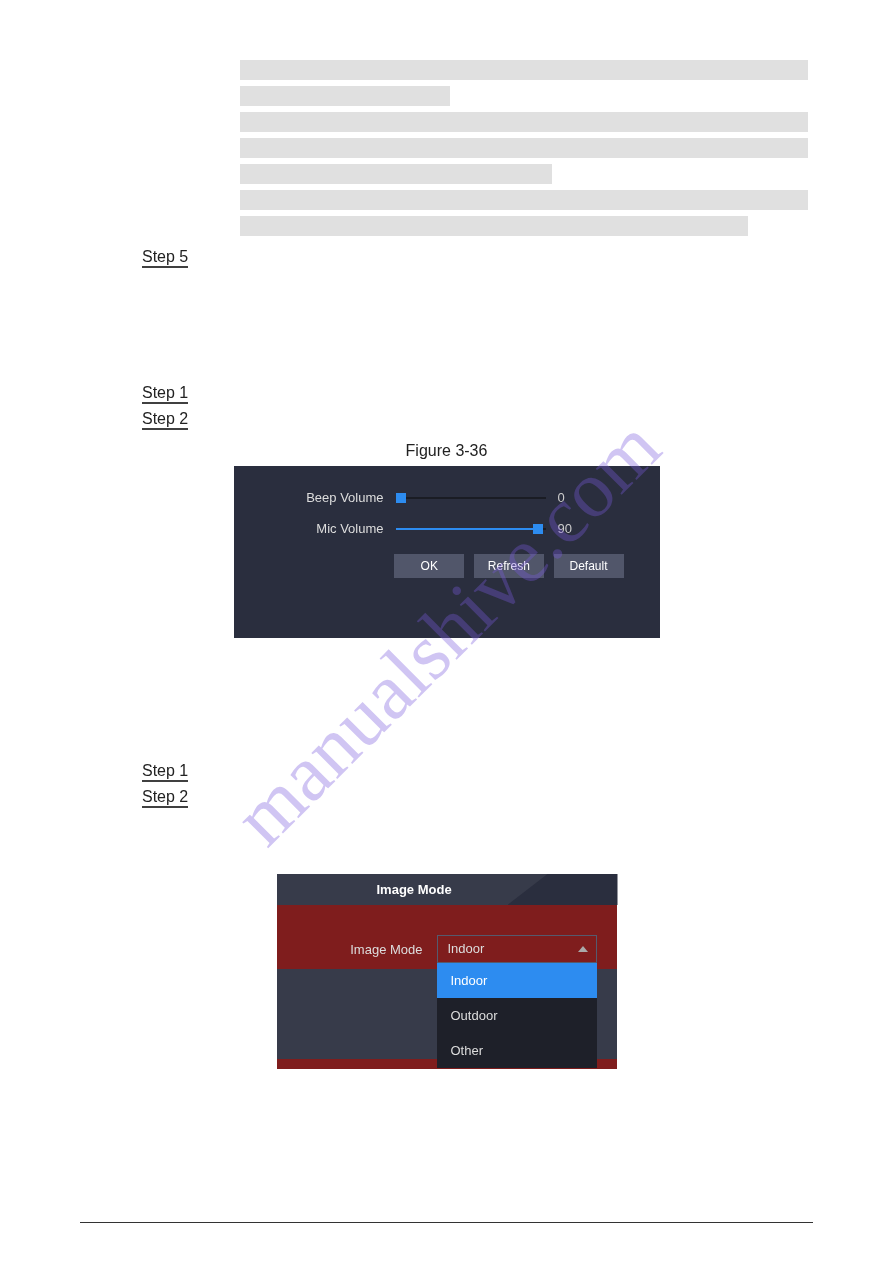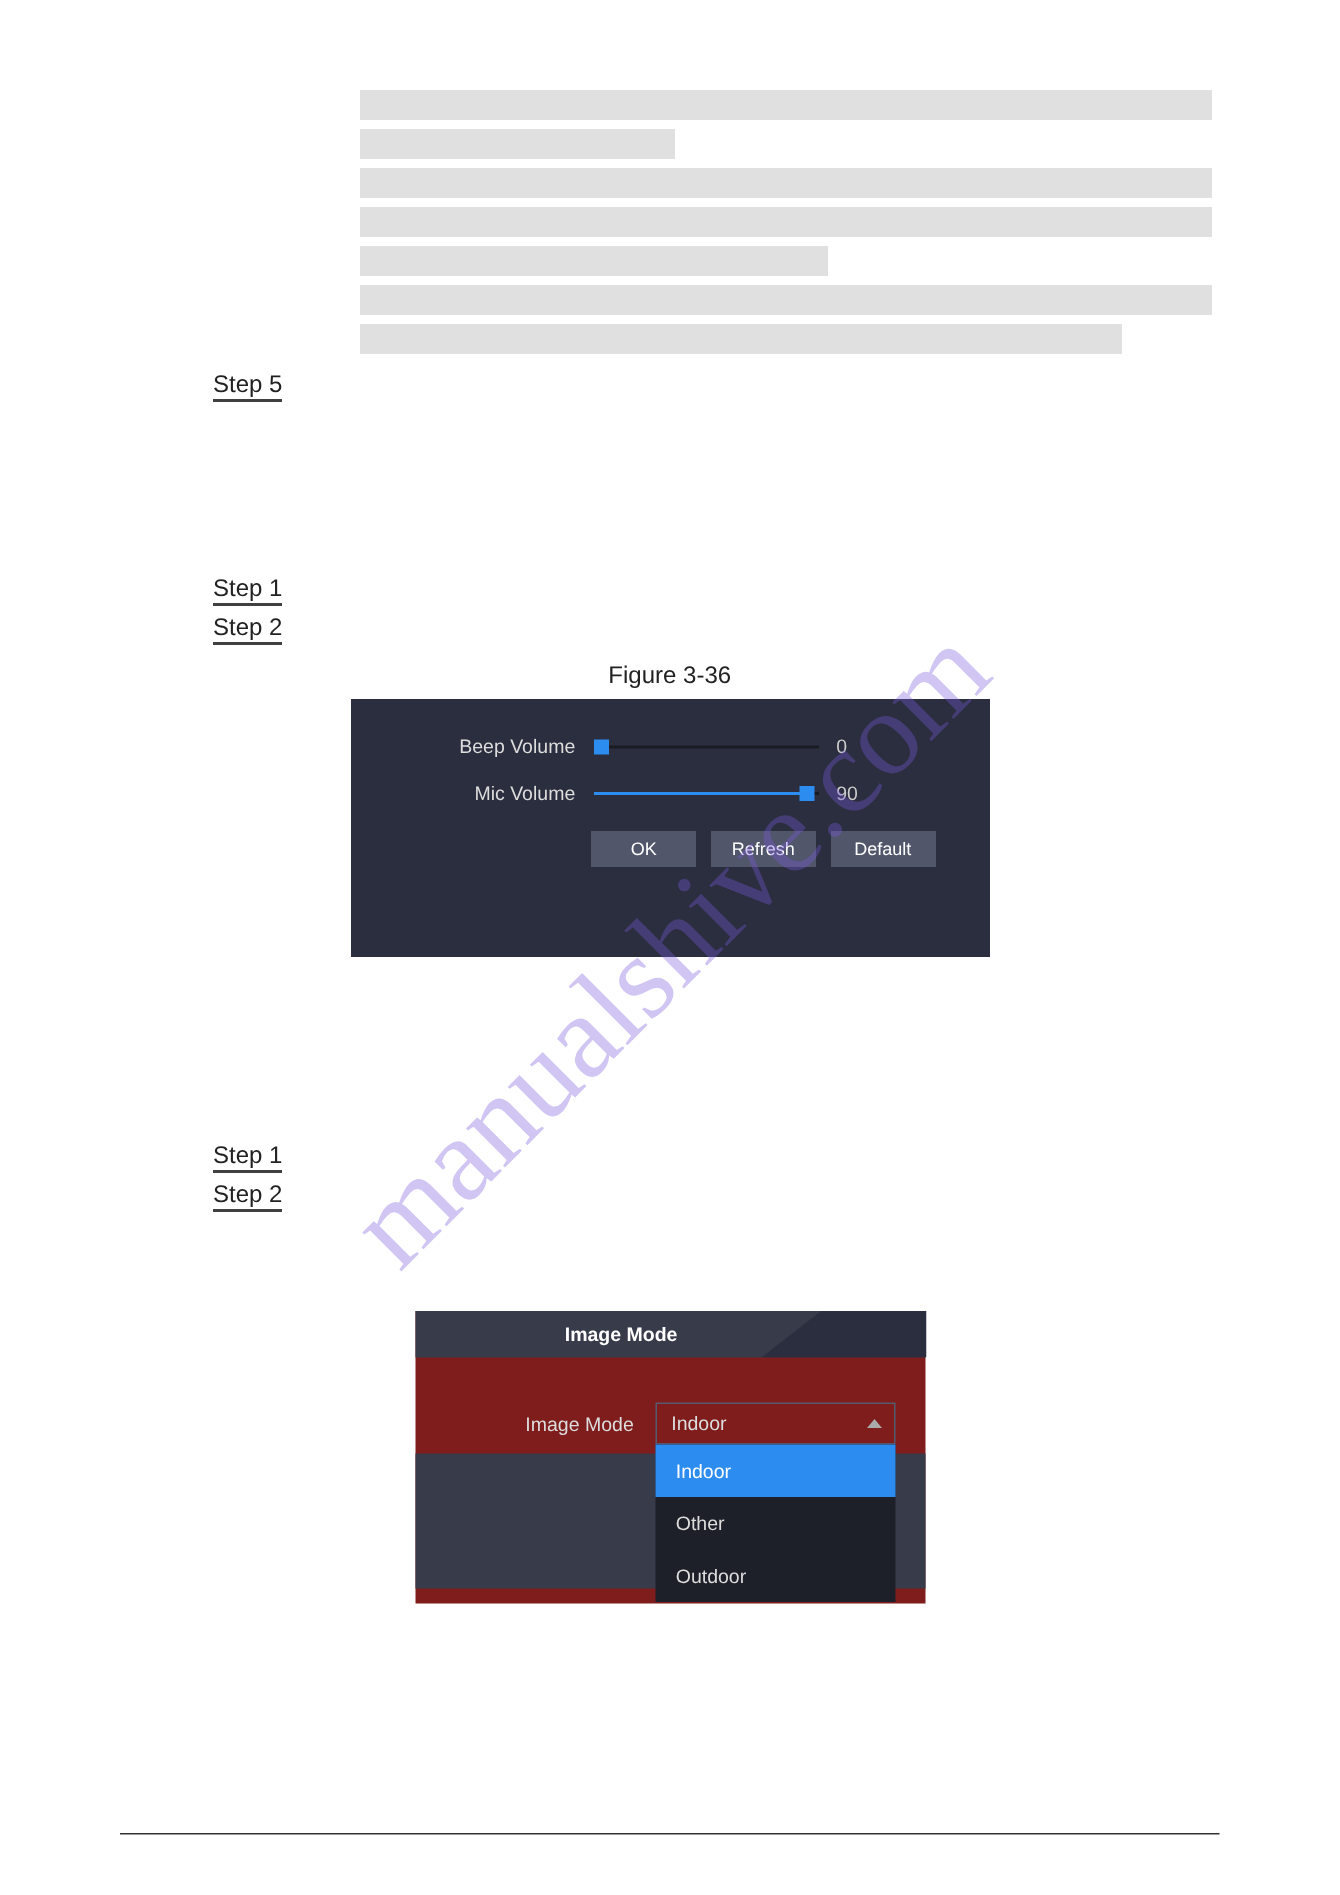--- a/index.html
+++ b/index.html
@@ -303,22 +303,22 @@
     <div class="img-header"><span>Image Mode</span></div>
     <div class="img-body">
       <div class="img-body-label">Image Mode</div>
       <div class="img-select">
         <div class="img-select-box">
           <span>Indoor</span>
           <span class="img-select-arrow"></span>
         </div>
         <div class="img-dropdown">
           <div class="img-opt sel">Indoor</div>
+          <div class="img-opt">Outdoor</div>
           <div class="img-opt">Other</div>
-          <div class="img-opt">Outdoor</div>
         </div>
       </div>
     </div>
     <div class="img-panel-footer"></div>
   </div>
 
 </div>
 
 <div class="page-hr"></div>
 

